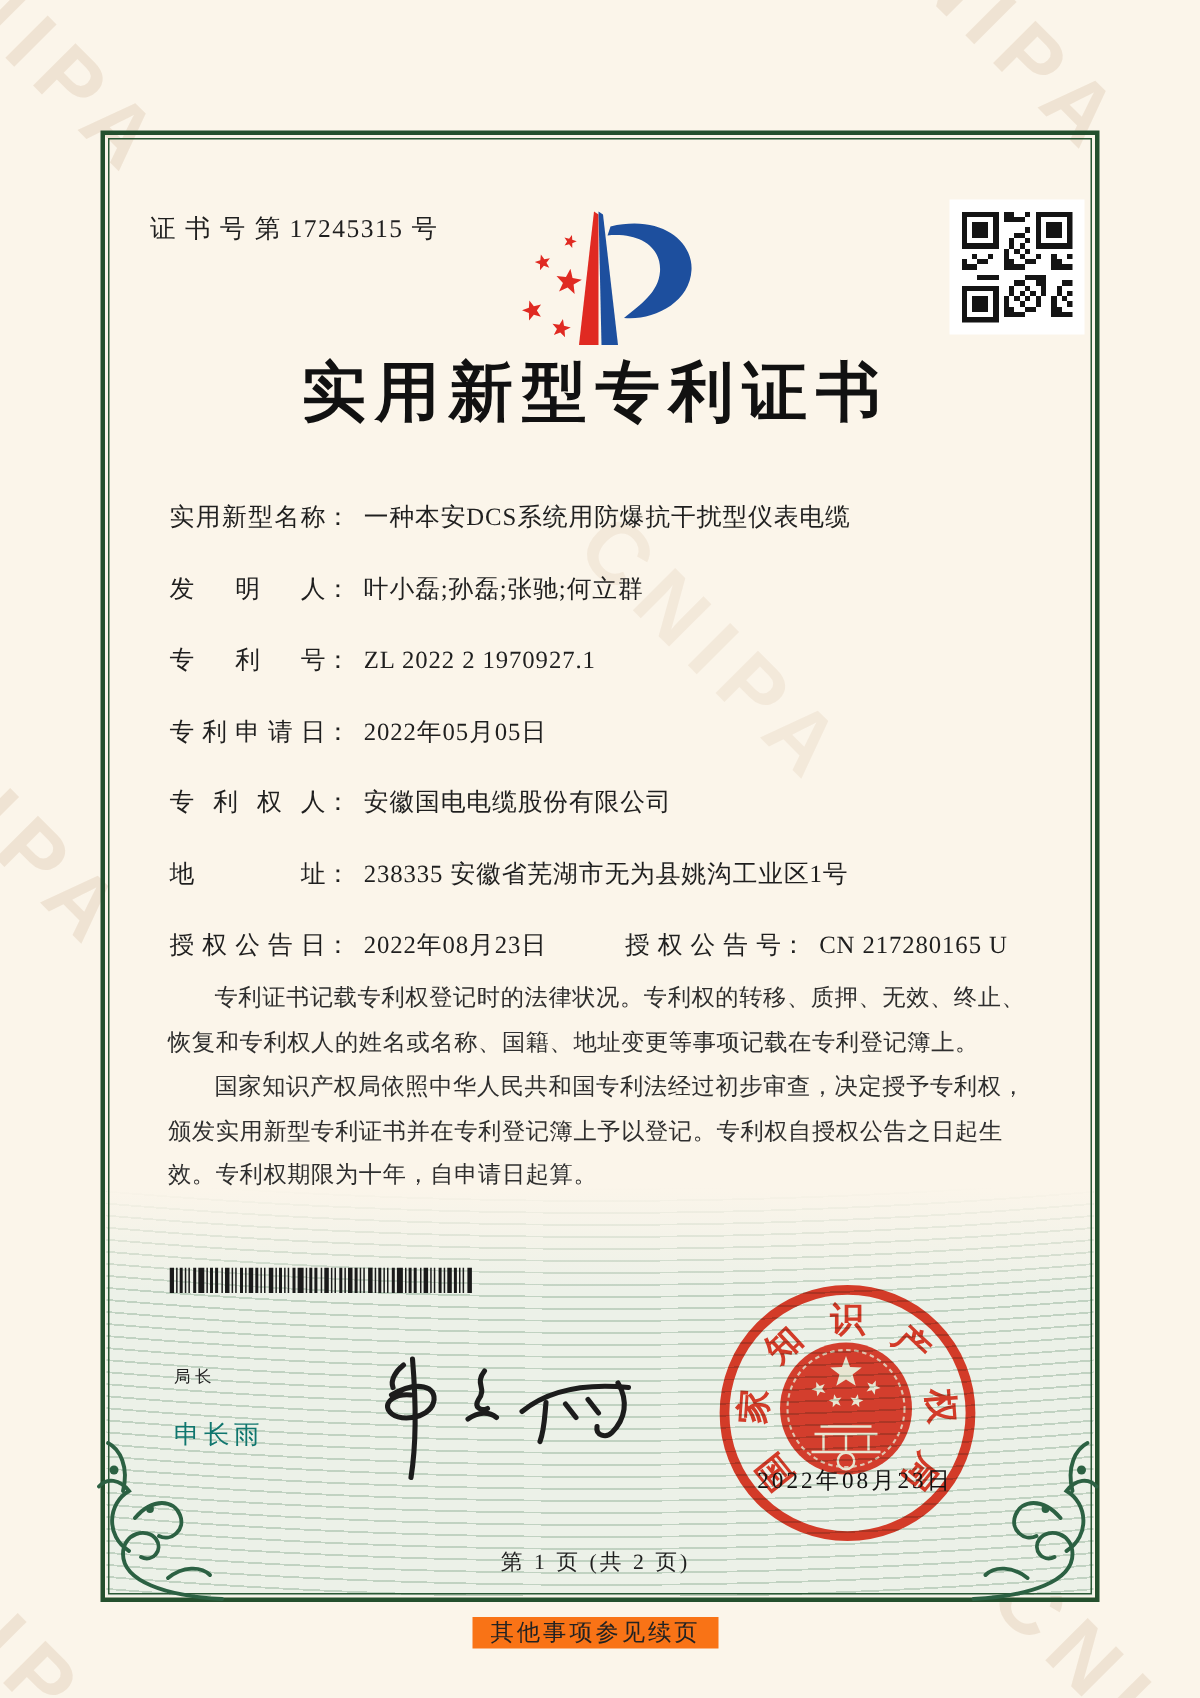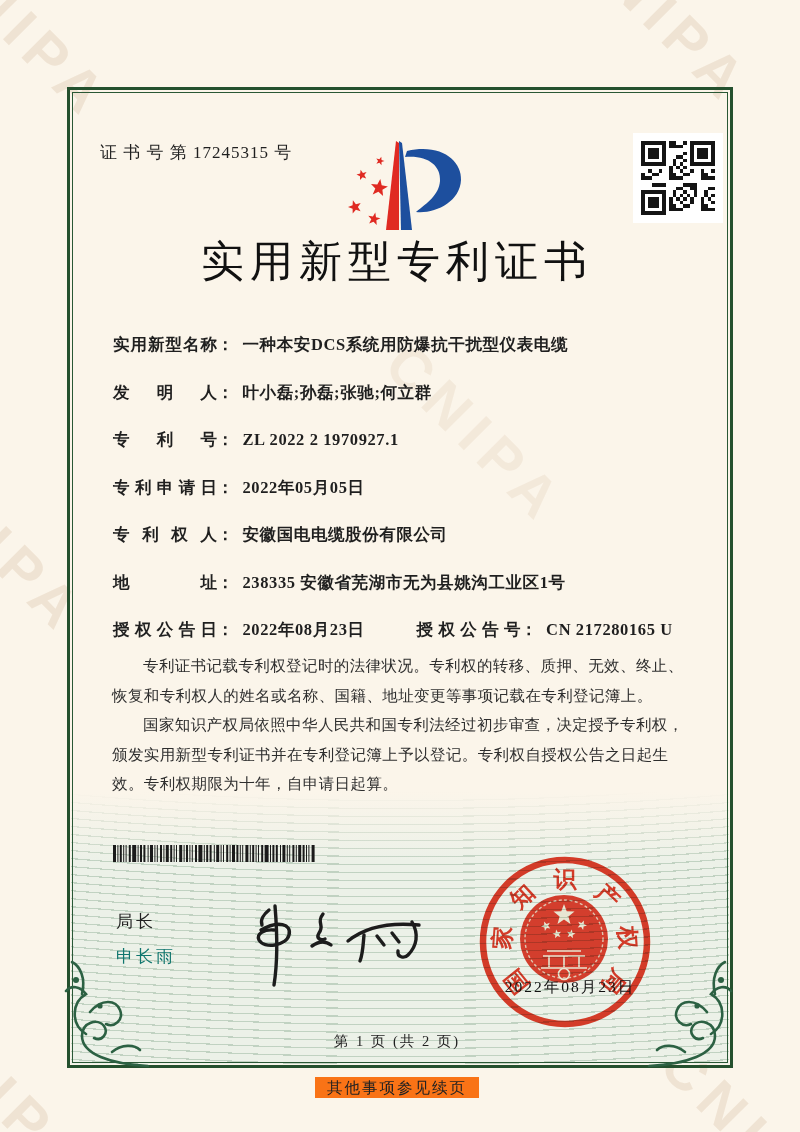--- a/index.html
+++ b/index.html
@@ -18,38 +18,38 @@
   .guilloche{position:absolute;left:71px;top:792px;width:658px;height:272px;z-index:1;
      background-color:#ecf1e8;
      background-image:repeating-radial-gradient(4200px circle at 330px -3800px,
         rgba(92,138,104,.30) 0px, rgba(92,138,104,.30) 1.2px,
         rgba(92,138,104,0) 1.2px, rgba(92,138,104,0) 8px);}
   .guilloche:before{content:'';position:absolute;inset:0;
      background:linear-gradient(180deg,#fbf5ea 0px,rgba(251,245,234,0) 70px);}
   
   .cert-no{position:absolute;left:100px;top:141px;font-size:17px;letter-spacing:1px;z-index:3;}
   .title{position:absolute;left:67px;top:233px;width:660px;text-align:center;
-         font-size:43px;font-weight:400;letter-spacing:6px;color:#111;z-index:3;}
+         font-size:43px;font-weight:700;letter-spacing:6px;color:#111;z-index:3;}
   .qr-box{position:absolute;left:633px;top:133px;width:90px;height:90px;background:#fff;z-index:3;}
   .qr-box svg{position:absolute;left:8px;top:8px;}
   
-  .fields{position:absolute;left:113px;top:332px;width:582px;z-index:3;font-size:16.5px;font-weight:bold;}
+  .fields{position:absolute;left:113px;top:332px;width:582px;z-index:3;font-size:16.5px;}
   .frow{display:flex;align-items:baseline;line-height:26px;margin-bottom:21.5px;}
   .flabel{display:inline-block;width:104px;text-align:justify;text-align-last:justify;}
   .fcolon{display:inline-block;}
   .fvalue{margin-left:9px;letter-spacing:.6px;}
   .pair2{margin-left:52px;display:flex;align-items:baseline;}
   
   .paras{position:absolute;left:112px;top:651px;width:580px;z-index:3;
          font-size:15.5px;line-height:29.5px;letter-spacing:.4px;color:#2e2e2e;}
   .paras p{margin:0;text-indent:2em;}
   
   .barcode{position:absolute;left:113px;top:845px;z-index:3;}
   
-  .signer-title{position:absolute;left:116px;top:910px;font-size:17px;letter-spacing:3px;
+  .signer-title{position:absolute;left:116px;top:910px;font-size:11px;letter-spacing:3px;
       font-family:"Liberation Sans","DejaVu Sans",sans-serif;color:#222;z-index:3;}
   .signer-name{position:absolute;left:116px;top:945px;font-size:17px;letter-spacing:3px;
       font-family:"Liberation Sans","DejaVu Sans",sans-serif;color:#0f766e;z-index:3;}
   .autograph{position:absolute;left:236px;top:888px;z-index:3;}
   
   .seal{position:absolute;left:477px;top:853px;z-index:5;mix-blend-mode:multiply;}
   .seal-date{position:absolute;left:494px;top:977px;width:152px;text-align:center;
       font-size:15.5px;letter-spacing:2px;color:#111;z-index:6;}
   
   .page-info{position:absolute;left:67px;top:1032px;width:660px;text-align:center;

